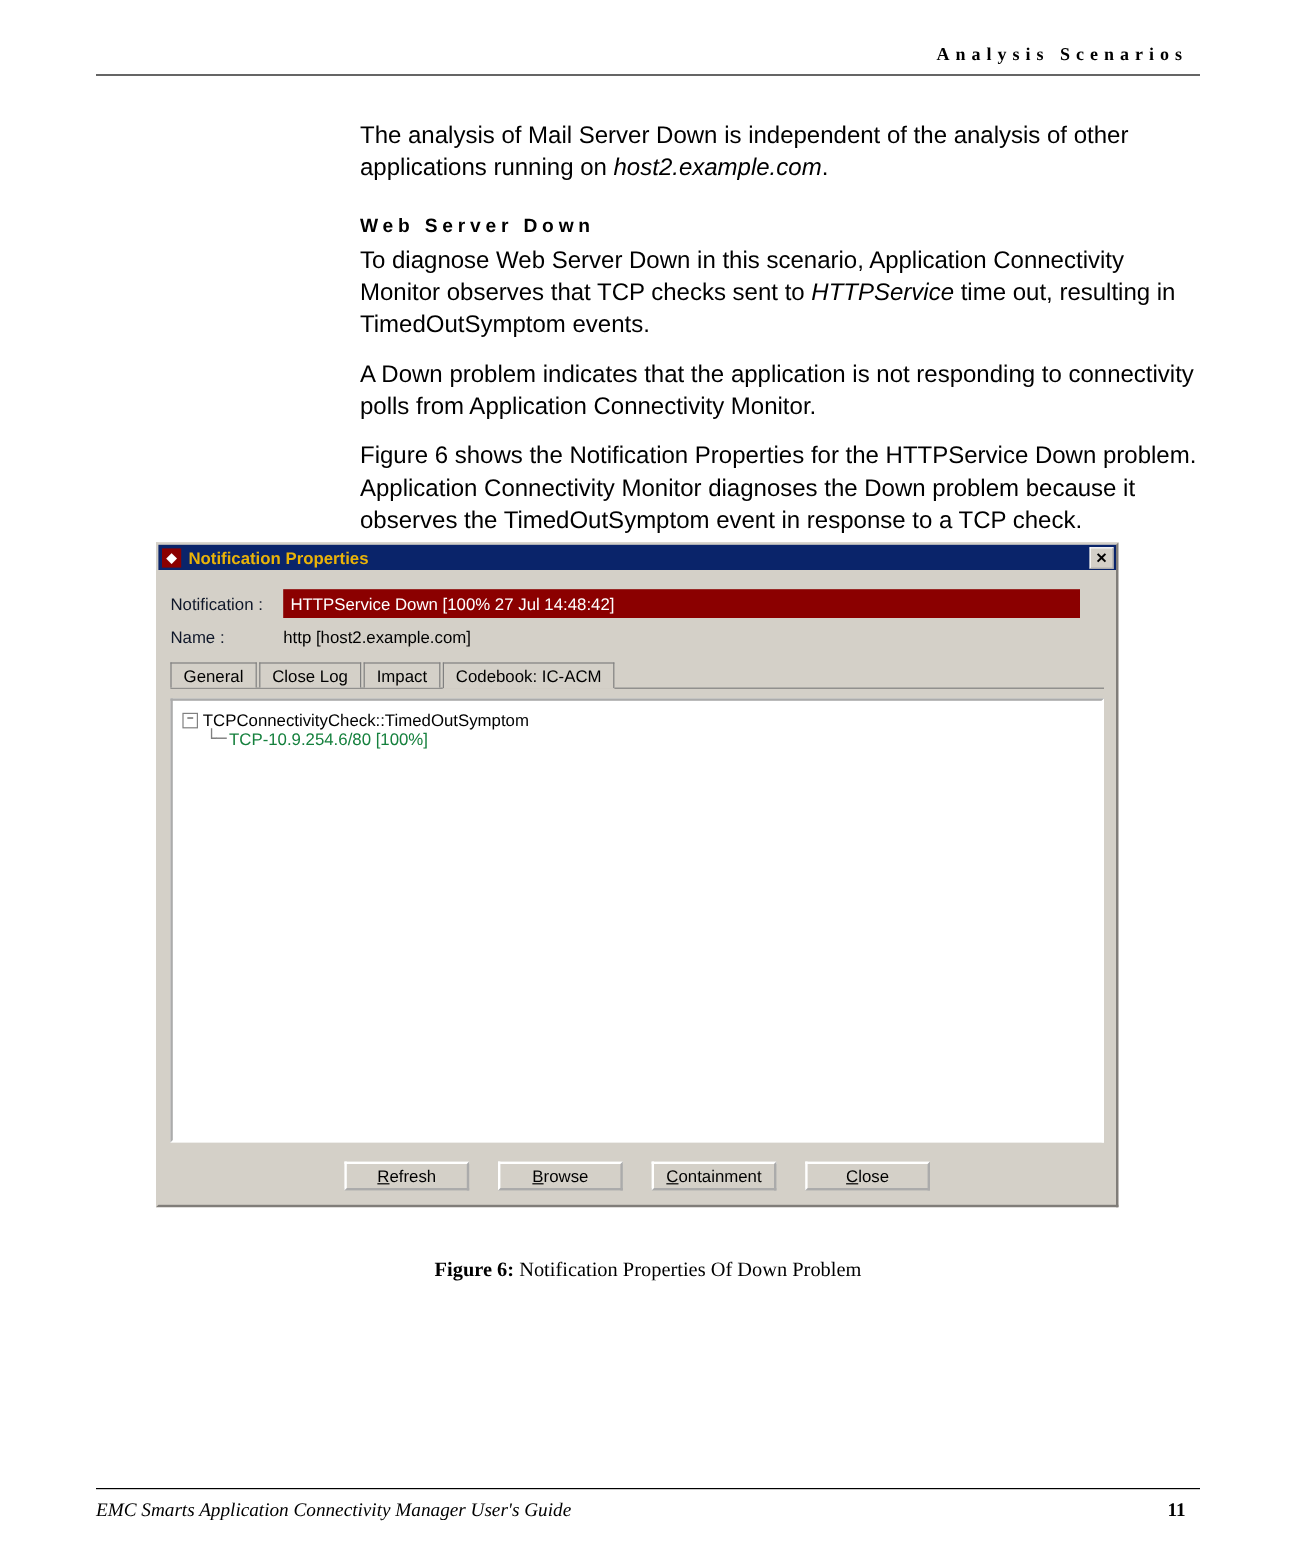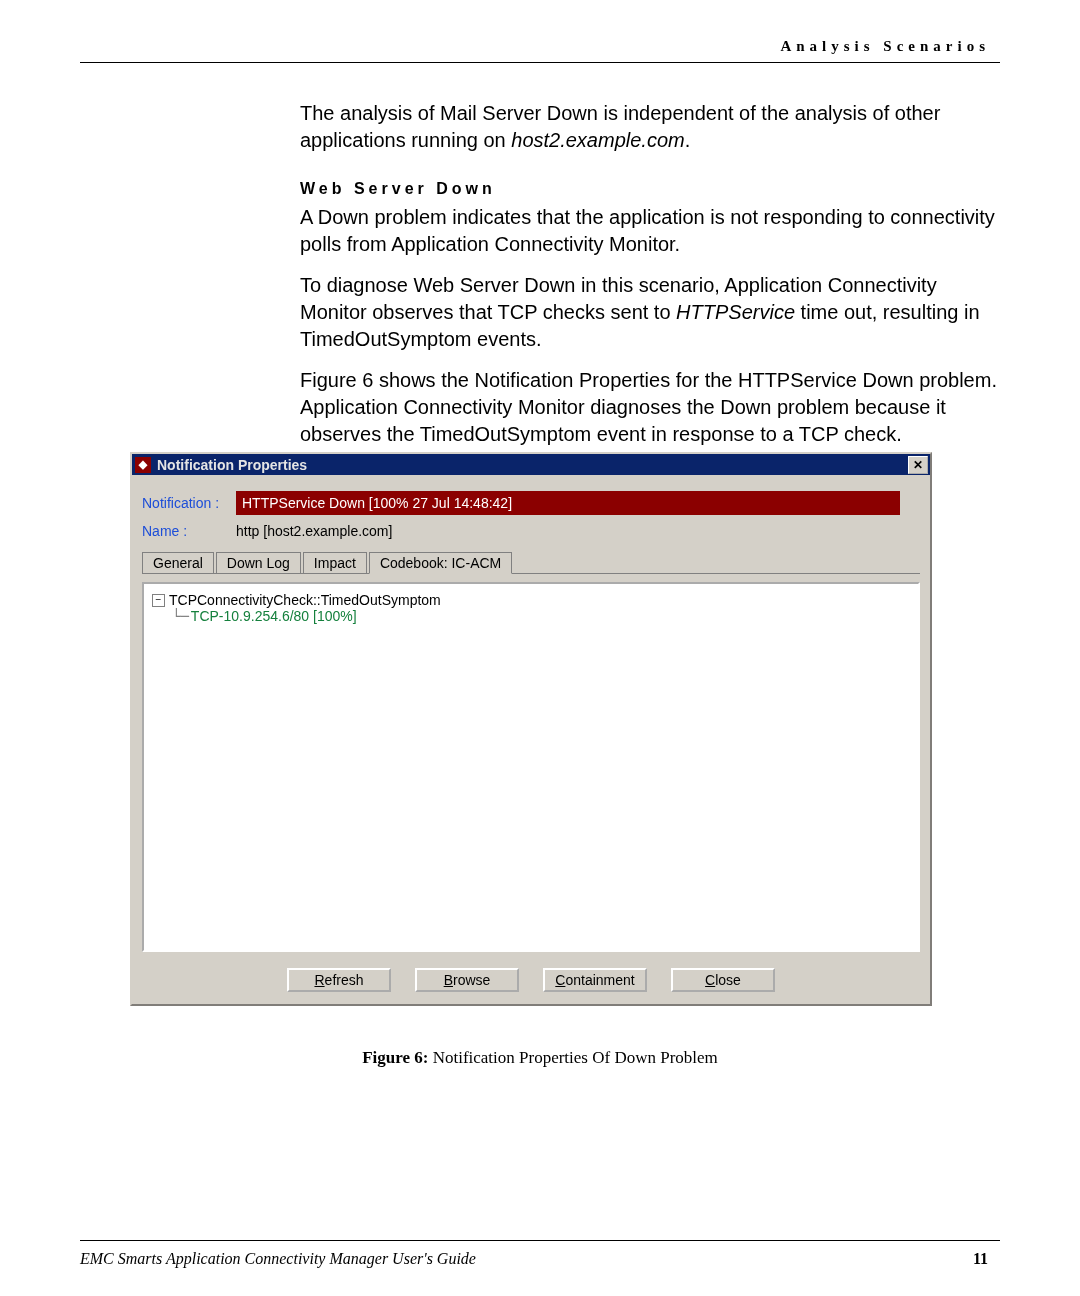--- a/index.html
+++ b/index.html
@@ -5,26 +5,26 @@
   body{margin:0;background:#fff;font-family:Georgia,'Times New Roman',serif;color:#000}
   .page{width:1080px;height:1296px;position:relative;background:#fff}
   .header-right{position:absolute;top:38px;right:90px;font-size:15px;font-weight:bold;letter-spacing:5px;font-family:Georgia,serif}
   .hr-top{position:absolute;top:62px;left:80px;right:80px;border-top:1px solid #000}
   .text-col{position:absolute;left:300px;right:73px;top:100px;font-family:'Arial Narrow',Arial,sans-serif;font-size:20px;line-height:1.35;font-stretch:condensed}
   .text-col p{margin:0 0 14px 0}
   .section-h{font-weight:bold;letter-spacing:4px;font-size:16px;margin:24px 0 4px 0}
   em.hn{font-style:italic}
   .win{position:absolute;left:130px;top:452px;width:798px;border:2px outset #d4d0c8;background:#d4d0c8;font-family:Tahoma,Arial,sans-serif}
   .titlebar{display:flex;align-items:center;background:linear-gradient(#0a246a,#a6caf0);background:#0a246a;height:21px}
-  .titlebar-text{color:#e5e5e5;font-weight:bold;font-size:14px;padding-left:3px;flex:1}
+  .titlebar-text{color:#eab308;font-weight:bold;font-size:14px;padding-left:3px;flex:1}
   .title-icon{width:16px;height:16px;margin:2px 3px;background:#8b0000;display:flex;align-items:center;justify-content:center;color:#fff;font-size:11px;font-weight:bold}
   .close-x{width:18px;height:16px;margin:2px;border:1px outset #fff;background:#d4d0c8;display:flex;align-items:center;justify-content:center;font-family:Arial;font-size:12px;font-weight:bold}
   .win-body{padding:10px 10px 6px 10px;font-size:14px;color:#000}
   .field-row{display:flex;align-items:center;margin:6px 0}
-  .field-label{width:94px;font-size:14px;color:#1d4ed8}
+  .field-label{width:94px;font-size:14px;color:#0f172a}
   .notif-box{background:#8b0000;color:#fff;padding:2px 6px;font-size:14px;height:20px;line-height:20px;flex:1;margin-right:20px}
   .name-val{font-size:14px;padding:2px 0}
   .tabs{display:flex;align-items:flex-start;margin-top:10px;border-bottom:1px solid #808080;font-size:14px}
   .tab{border:1px solid #808080;border-bottom:none;background:#d4d0c8;padding:2px 10px;margin-right:2px;position:relative;top:1px}
   .tab.active{background:#d4d0c8;border-bottom:1px solid #d4d0c8}
   .tree-panel{border:2px inset #fff;background:#fff;margin:8px 0;height:350px;padding:8px;font-size:14px;font-family:Tahoma,Arial,sans-serif}
   .tree-row{display:flex;align-items:center}
   .tree-toggle{width:11px;height:11px;border:1px solid #808080;display:inline-flex;align-items:center;justify-content:center;font-size:10px;line-height:1;margin-right:4px}
   .tree-child{margin-left:20px;color:#15803d;display:flex;align-items:center}
   .tree-child::before{content:"└─";color:#808080;margin-right:2px;font-family:monospace}
@@ -42,45 +42,45 @@
 
 <div class="page">
   <div class="header-right">Analysis Scenarios</div>
   <div class="hr-top"></div>
 
   <div class="text-col">
     <p>
       <span>The analysis of Mail Server Down is independent of the analysis of other applications running on </span><em class="hn">host2.example.com</em><span>.</span>
     </p>
     <div class="section-h">Web Server Down</div>
-    <p>A Down problem indicates that the application is not responding to connectivity polls from Application Connectivity Monitor.</p>
     <p>
       <span>To diagnose Web Server Down in this scenario, Application Connectivity Monitor observes that TCP checks sent to </span><em class="hn">HTTPService</em><span> time out, resulting in TimedOutSymptom events.</span>
     </p>
+    <p>A Down problem indicates that the application is not responding to connectivity polls from Application Connectivity Monitor.</p>
     <p>Figure 6 shows the Notification Properties for the HTTPService Down problem. Application Connectivity Monitor diagnoses the Down problem because it observes the TimedOutSymptom event in response to a TCP check.</p>
   </div>
 
   <div class="win">
     <div class="titlebar">
       <span class="title-icon">◆</span>
       <span class="titlebar-text">Notification Properties</span>
       <span class="close-x">✕</span>
     </div>
     <div class="win-body">
       <div class="field-row">
         <span class="field-label">Notification :</span>
         <span class="notif-box">HTTPService Down  [100% 27 Jul 14:48:42]</span>
       </div>
       <div class="field-row">
         <span class="field-label">Name :</span>
         <span class="name-val">http [host2.example.com]</span>
       </div>
       <div class="tabs">
         <div class="tab">General</div>
-        <div class="tab">Down Log</div>
+        <div class="tab">Close Log</div>
         <div class="tab">Impact</div>
         <div class="tab active">Codebook: IC-ACM</div>
       </div>
       <div class="tree-panel">
         <div class="tree-row">
           <span class="tree-toggle">−</span>
           <span>TCPConnectivityCheck::TimedOutSymptom</span>
         </div>
         <div class="tree-child">
           <span>TCP-10.9.254.6/80 [100%]</span>

